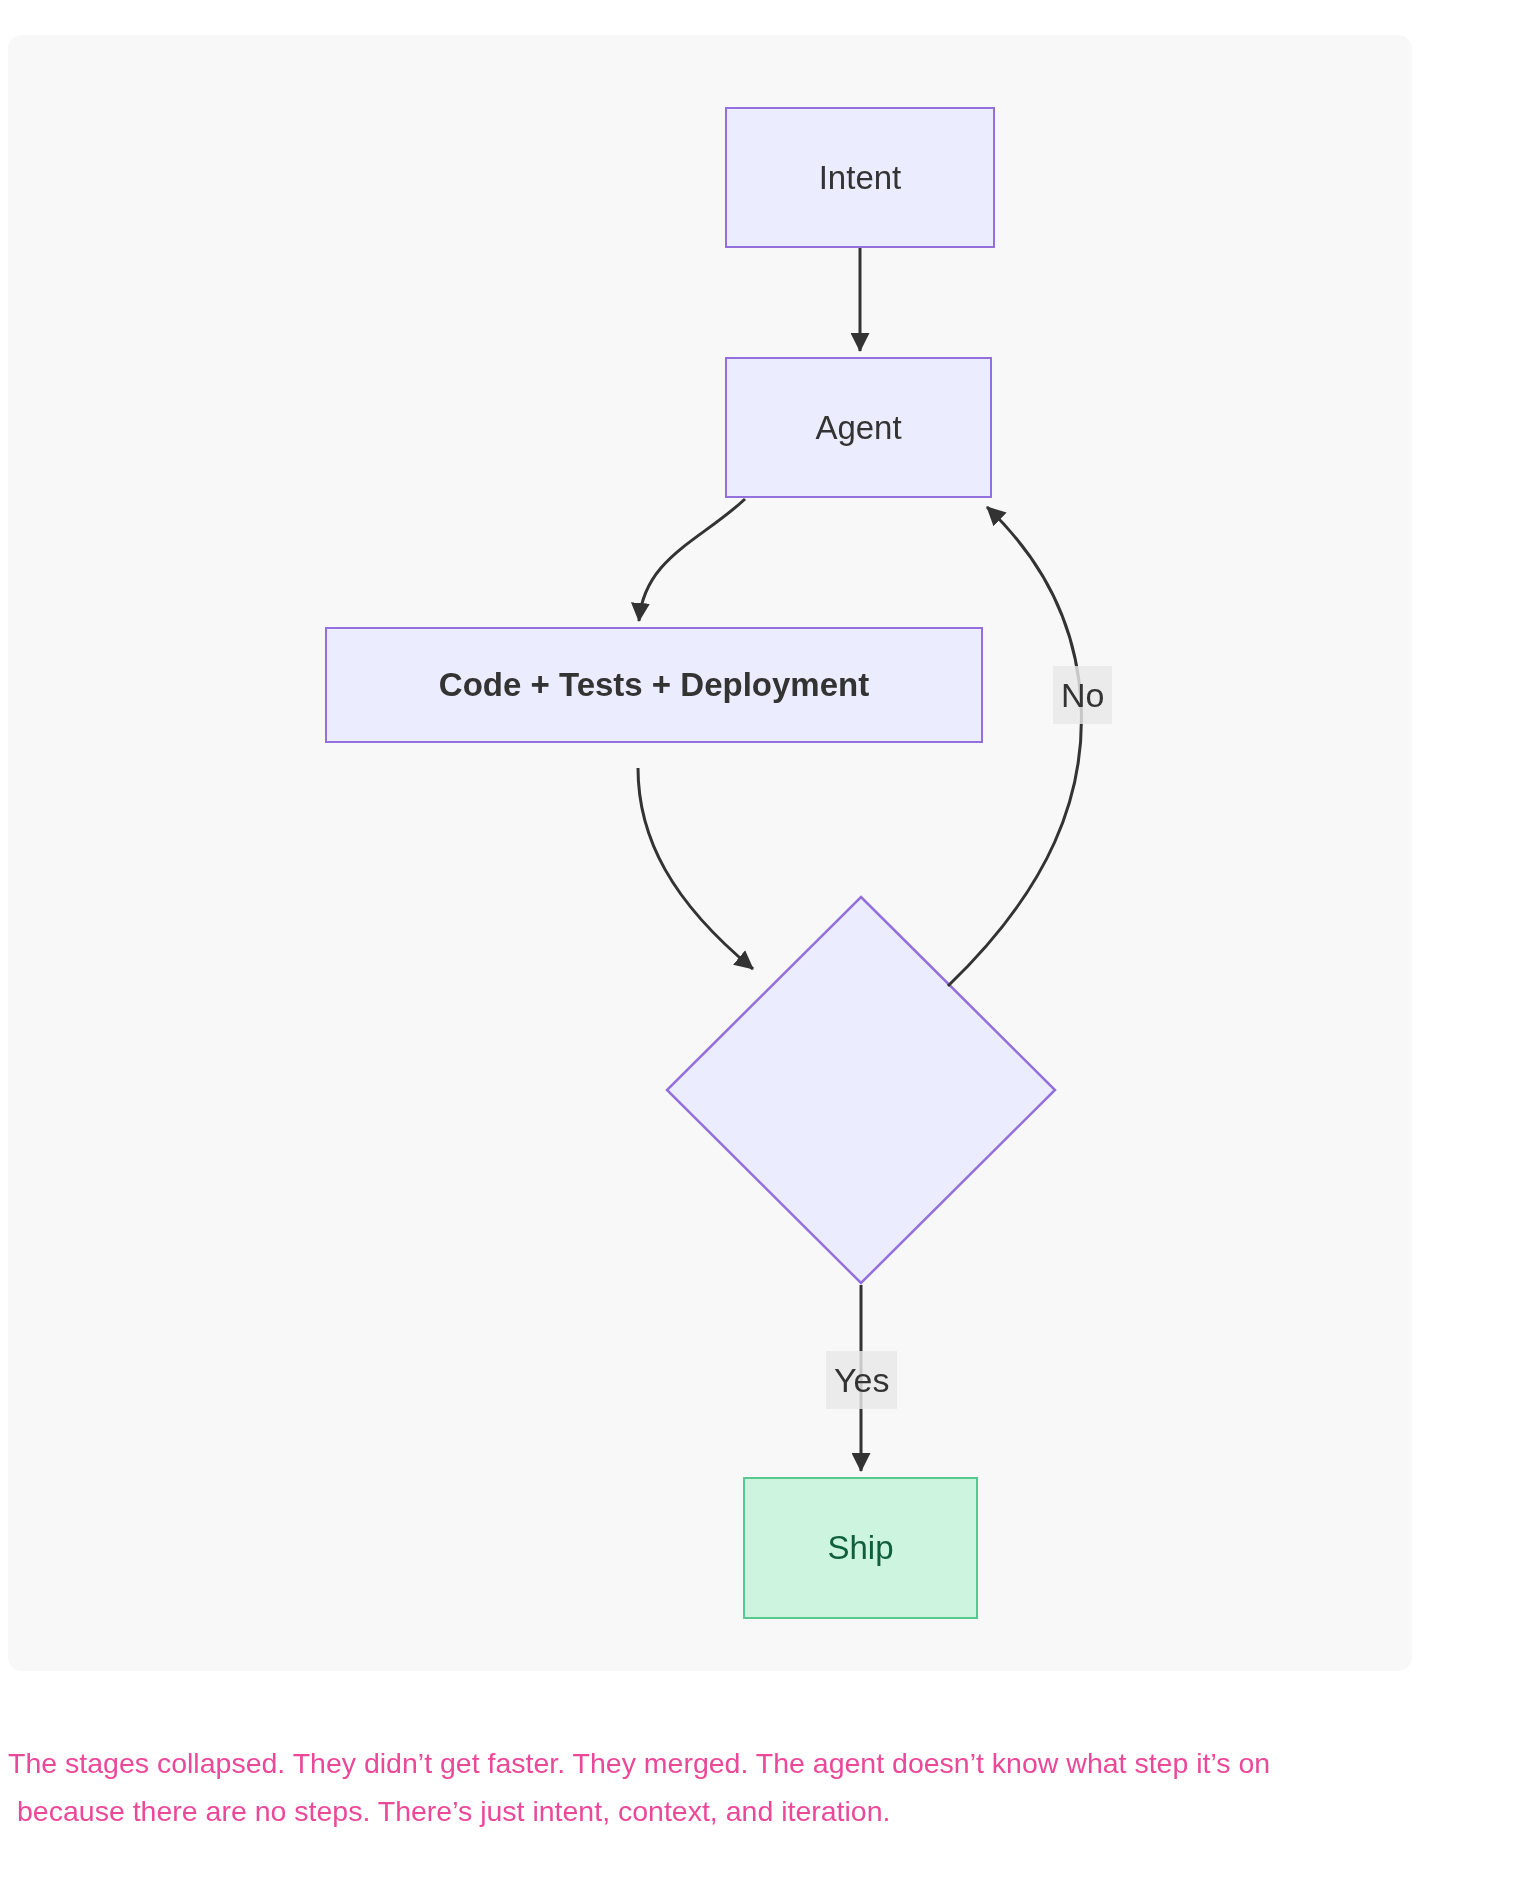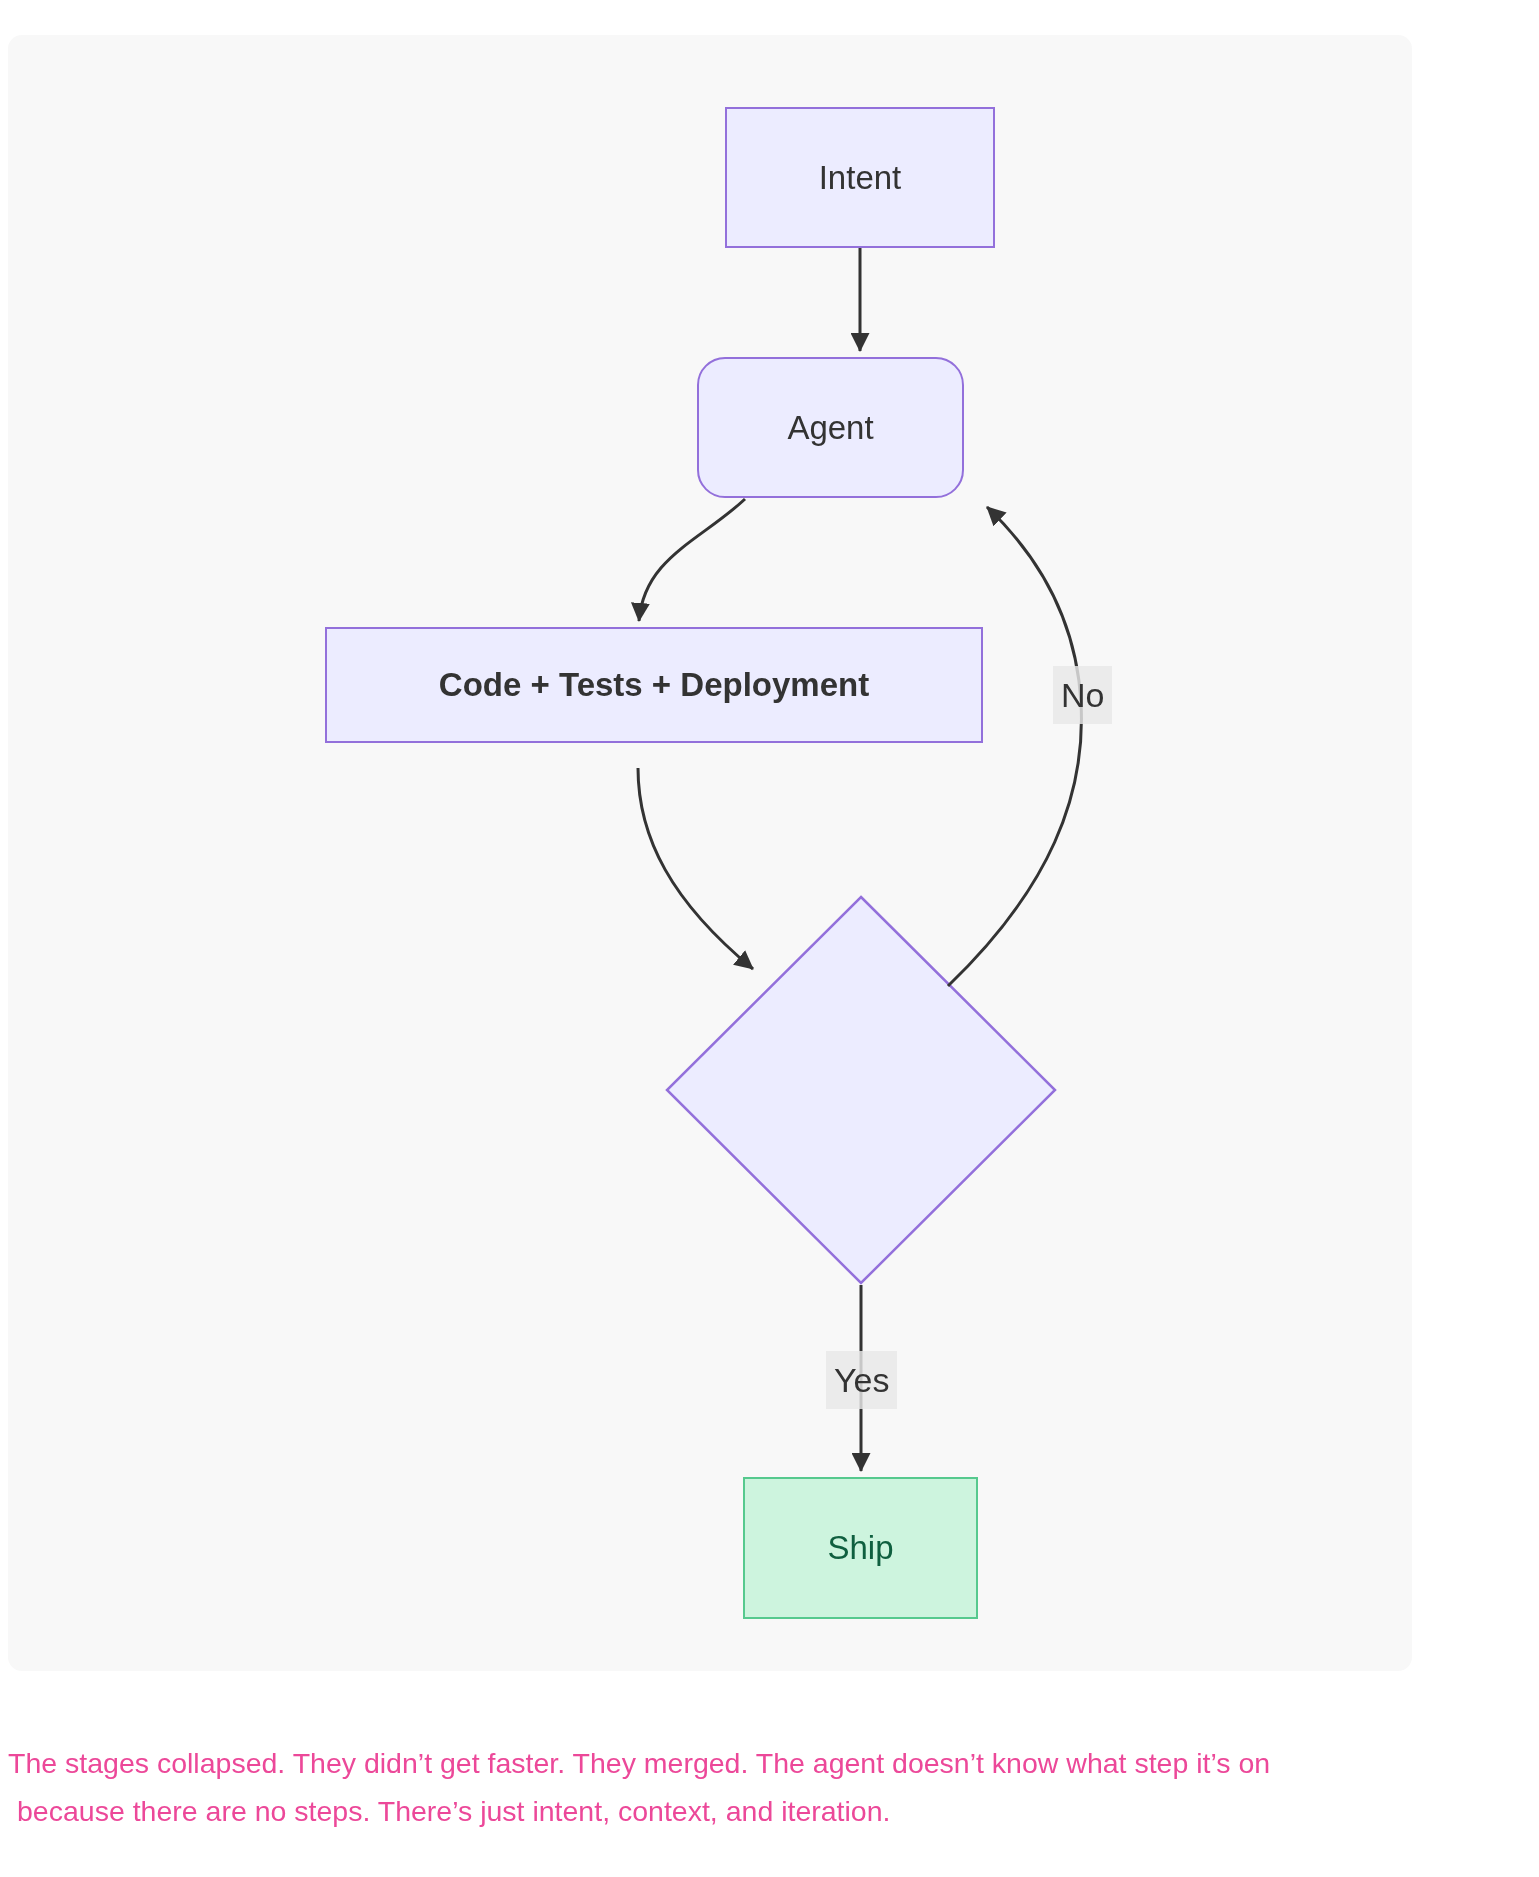--- a/index.html
+++ b/index.html
@@ -4,21 +4,21 @@
 <style>
   html,body{margin:0;padding:0;background:#ffffff;}
   body{font-family:"Liberation Sans","DejaVu Sans",sans-serif;}
   .page{position:relative;width:1539px;height:1877px;background:#ffffff;overflow:hidden;}
   .panel{position:absolute;left:8px;top:35px;width:1404px;height:1636px;background:#f8f8f8;border-radius:14px;}
   .edges{position:absolute;left:0;top:0;width:1539px;height:1877px;pointer-events:none;}
   .node{position:absolute;display:flex;align-items:center;justify-content:center;
         background:#ececff;border:2px solid #9370db;color:#333333;font-size:33px;
         box-sizing:border-box;text-align:center;}
   .node-intent{left:725px;top:87px;width:270px;height:141px;margin-top:20px;}
-  .node-agent{left:697px;top:357px;width:267px;height:141px;border-radius:28px;}
+  .node-agent{left:725px;top:357px;width:267px;height:141px;}
   .node-code{left:325px;top:627px;width:658px;height:116px;font-weight:bold;}
   .node-ship{left:743px;top:1477px;width:235px;height:142px;
              background:#cdf4de;border:2px solid #56c98e;color:#0f5f3f;}
   .decision-label{position:absolute;left:667px;top:897px;width:388px;height:396px;
                   display:flex;align-items:center;justify-content:center;
                   color:#333333;font-size:33px;}
   .edge-label{position:absolute;background:rgba(232,232,232,0.82);color:#333333;
               font-size:34px;padding:12px 8px;line-height:1;}
   .edge-label-no{left:1053px;top:666px;}
   .edge-label-yes{left:826px;top:1351px;}

